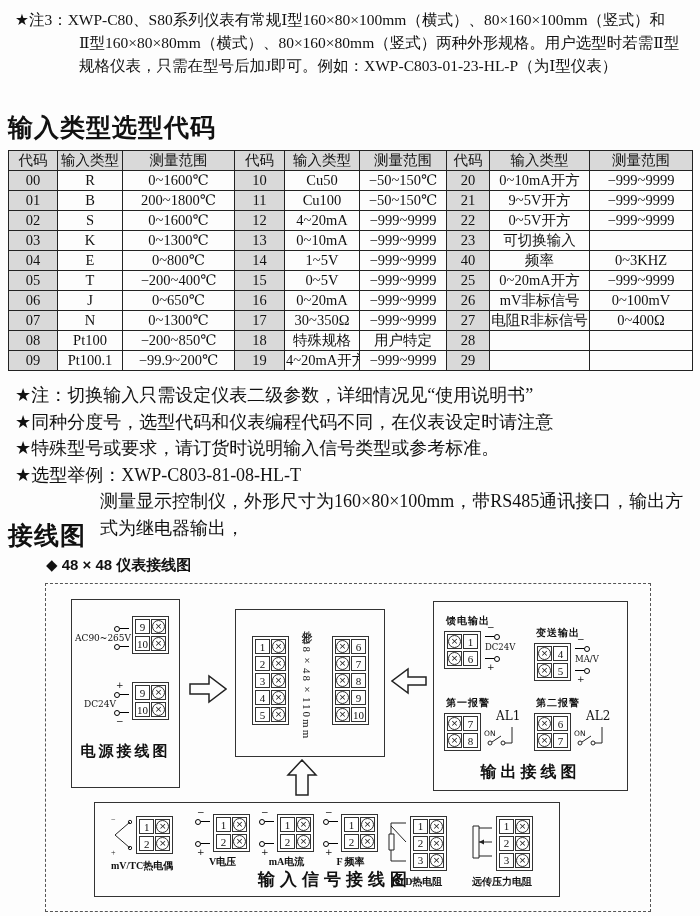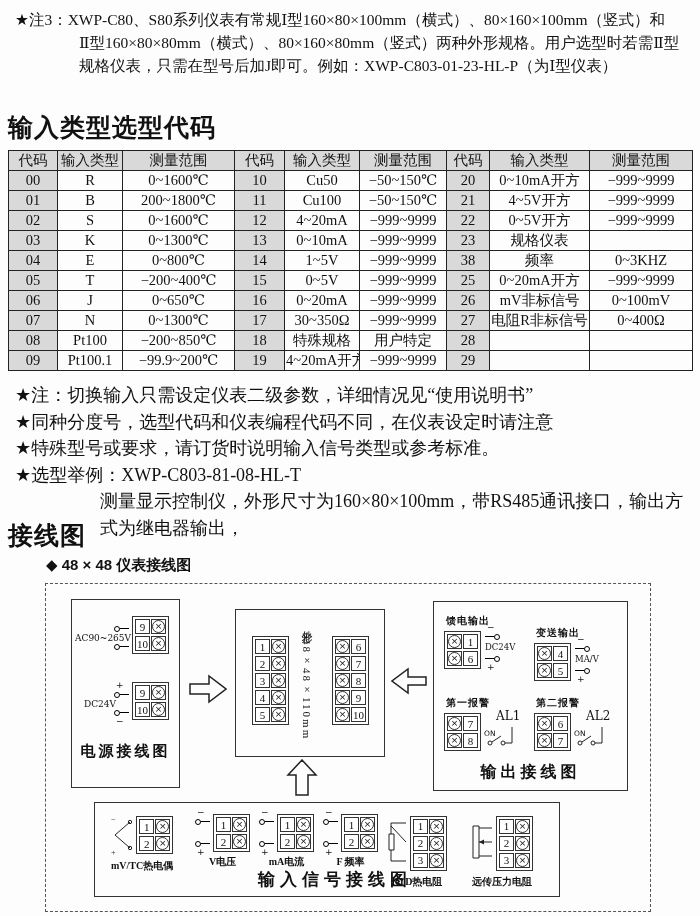--- a/index.html
+++ b/index.html
@@ -133,21 +133,21 @@
           <td>−999~9999</td>
         </tr>
         <tr>
           <td class="shade">01</td>
           <td>B</td>
           <td>200~1800℃</td>
           <td class="shade">11</td>
           <td>Cu100</td>
           <td>−50~150℃</td>
           <td class="shade">21</td>
-          <td>4~5V开方</td>
+          <td>9~5V开方</td>
           <td>−999~9999</td>
         </tr>
         <tr>
           <td class="shade">02</td>
           <td>S</td>
           <td>0~1600℃</td>
           <td class="shade">12</td>
           <td>4~20mA</td>
           <td>−999~9999</td>
           <td class="shade">22</td>
@@ -155,31 +155,31 @@
           <td>−999~9999</td>
         </tr>
         <tr>
           <td class="shade">03</td>
           <td>K</td>
           <td>0~1300℃</td>
           <td class="shade">13</td>
           <td>0~10mA</td>
           <td>−999~9999</td>
           <td class="shade">23</td>
-          <td>规格仪表</td>
+          <td>可切换输入</td>
           <td></td>
         </tr>
         <tr>
           <td class="shade">04</td>
           <td>E</td>
           <td>0~800℃</td>
           <td class="shade">14</td>
           <td>1~5V</td>
           <td>−999~9999</td>
-          <td class="shade">38</td>
+          <td class="shade">40</td>
           <td>频率</td>
           <td>0~3KHZ</td>
         </tr>
         <tr>
           <td class="shade">05</td>
           <td>T</td>
           <td>−200~400℃</td>
           <td class="shade">15</td>
           <td>0~5V</td>
           <td>−999~9999</td>

